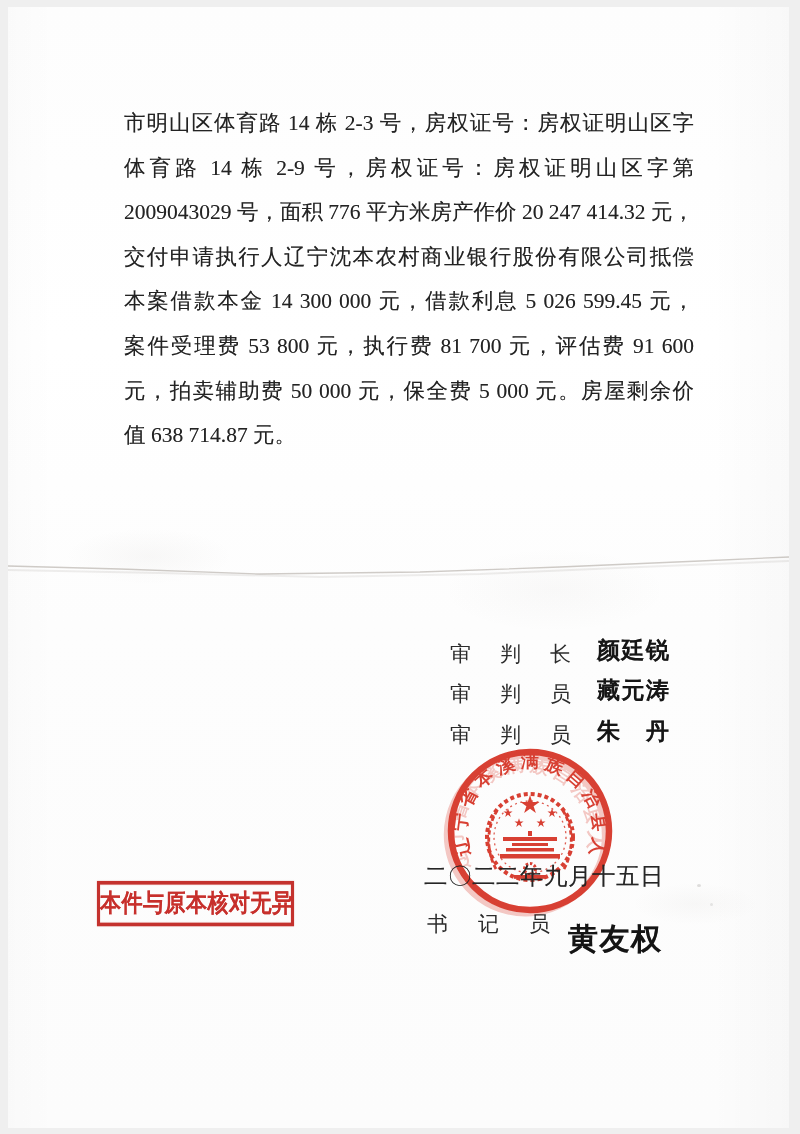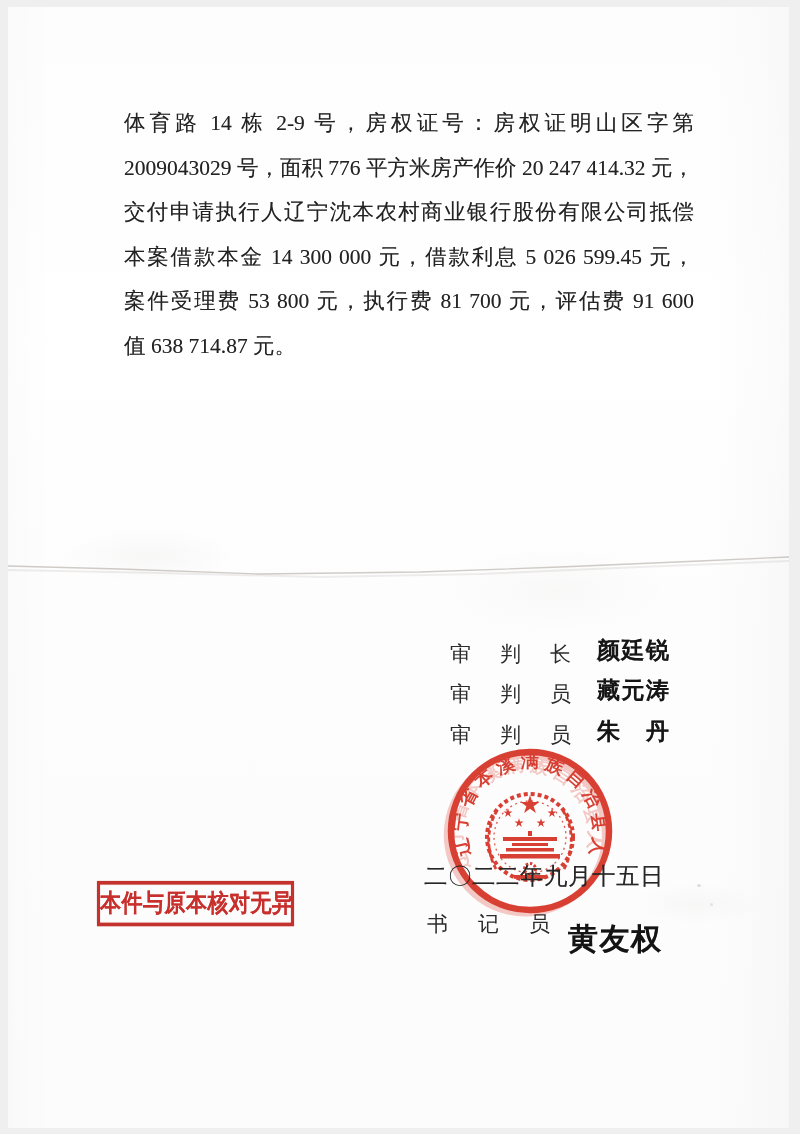--- a/index.html
+++ b/index.html
@@ -83,25 +83,27 @@
 
 <svg class="crease">
   <polyline points="8,566 120,569 260,574 420,572 560,567 700,561 789,557" fill="none" stroke="rgba(150,142,132,0.45)" stroke-width="1.3"></polyline>
   <polyline points="8,570 160,573 320,577 480,574 640,567 789,561" fill="none" stroke="rgba(150,142,132,0.15)" stroke-width="2"></polyline>
 </svg>
 <div class="speck" style="left:697px;top:884px;width:4px;height:3px;"></div>
 <div class="speck" style="left:710px;top:903px;width:3px;height:3px;opacity:.7;"></div>
 <div class="speck" style="left:646px;top:872px;width:3px;height:2px;opacity:.6;"></div>
 
 <div class="bodytext">
+  <div class="ln">市明山区体育路 14 栋 2-3 号，房权证号：房权证明山区字</div>
   <div class="ln">体育路 14 栋 2-9 号，房权证号：房权证明山区字第</div>
   <div class="ln">2009043029 号，面积 776 平方米房产作价 20 247 414.32 元，</div>
   <div class="ln">交付申请执行人辽宁沈本农村商业银行股份有限公司抵偿</div>
   <div class="ln">本案借款本金 14 300 000 元，借款利息 5 026 599.45 元，</div>
   <div class="ln">案件受理费 53 800 元，执行费 81 700 元，评估费 91 600</div>
+  <div class="ln">元，拍卖辅助费 50 000 元，保全费 5 000 元。房屋剩余价</div>
   <div class="ln last">值 638 714.87 元。</div>
 </div>
 
 <div>
   <span class="sig-role r1">审判长</span>
   <span class="sig-name n1">颜廷锐</span>
   <span class="sig-role r2">审判员</span>
   <span class="sig-name n2">藏元涛</span>
   <span class="sig-role r3">审判员</span>
   <span class="sig-name n3">朱　丹</span>

